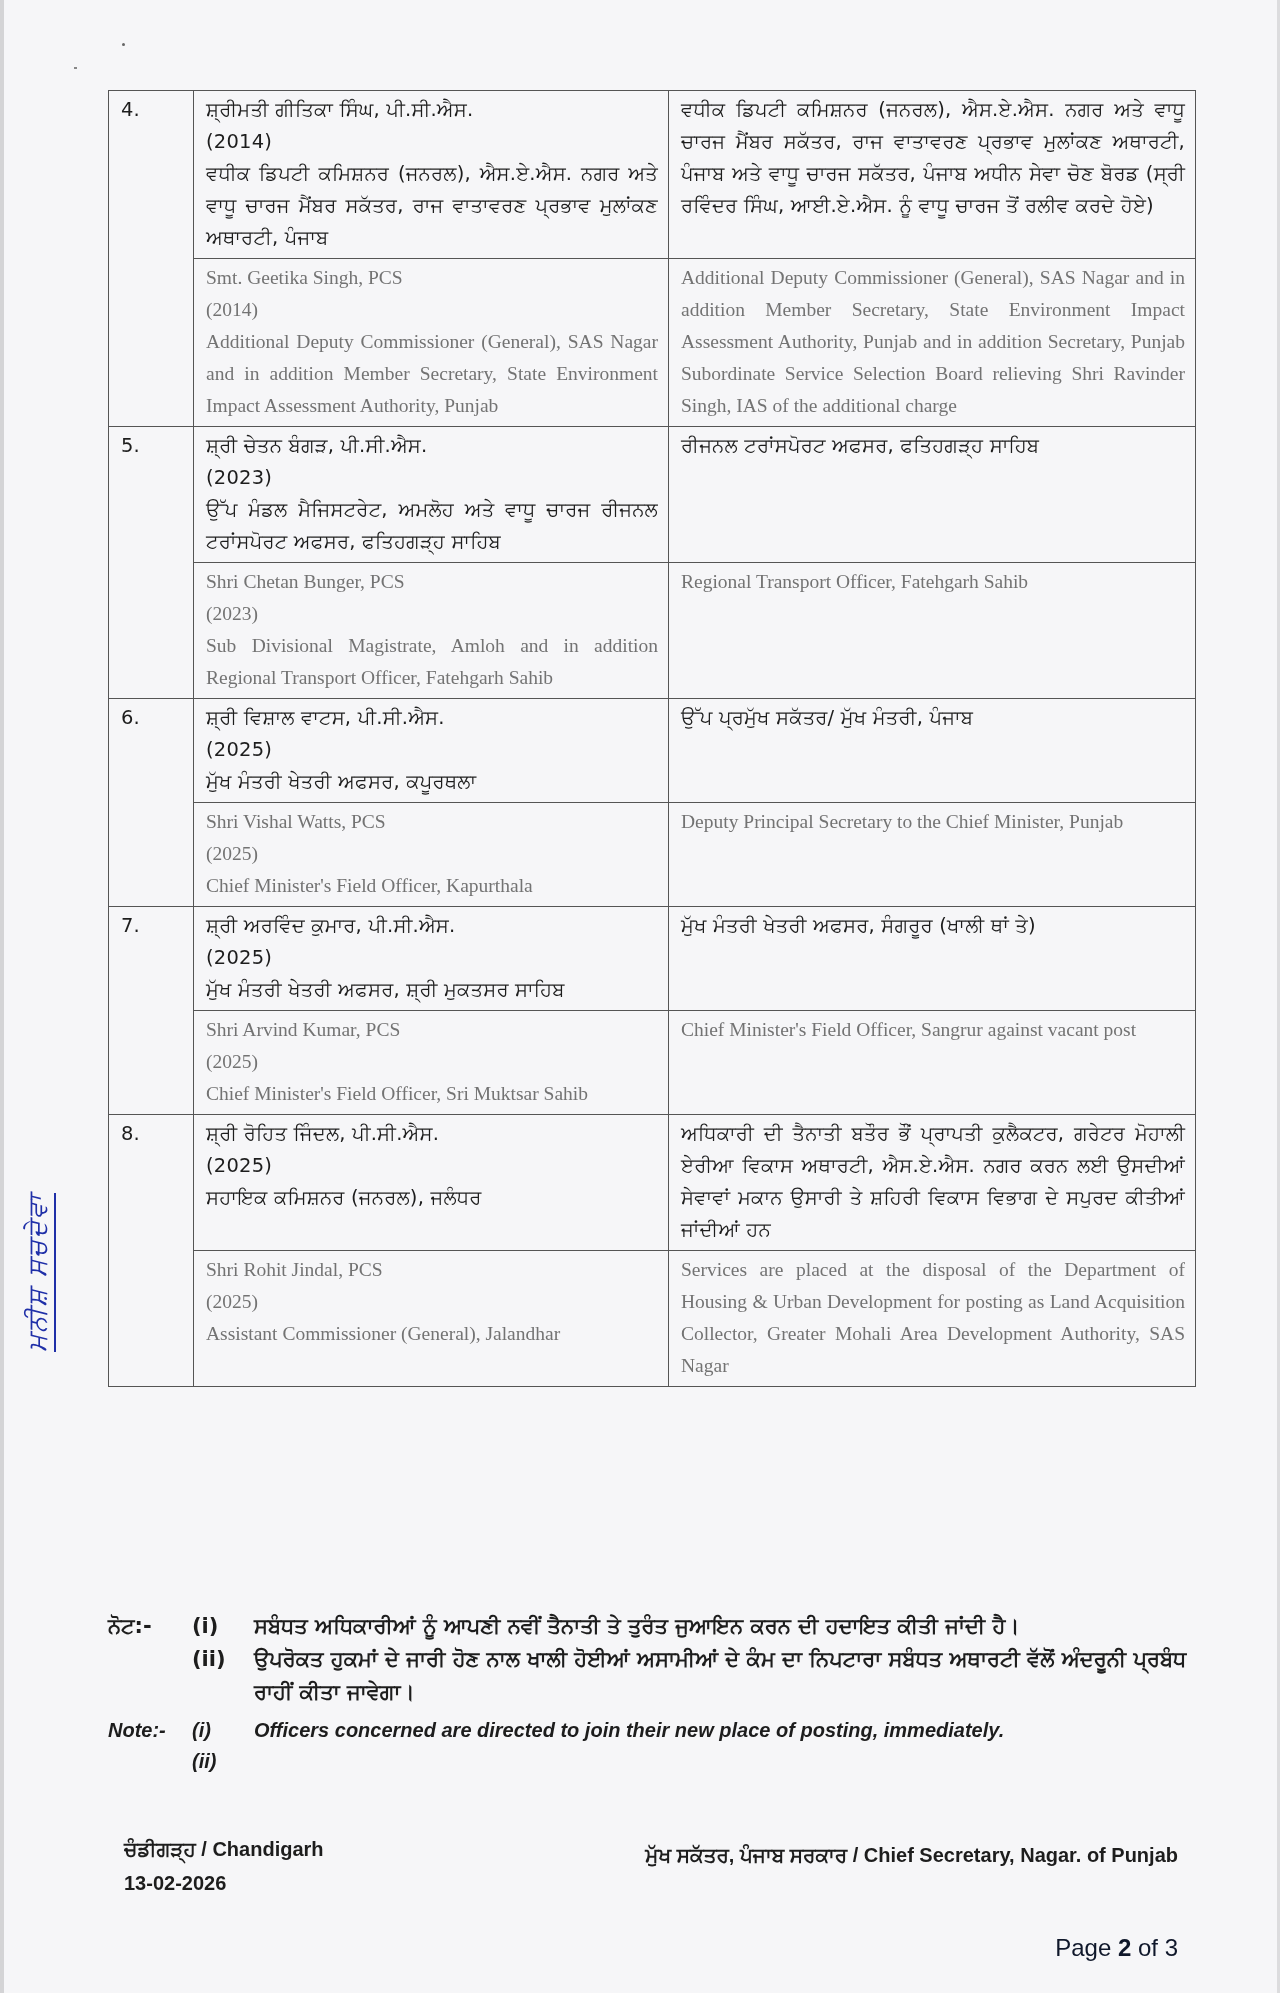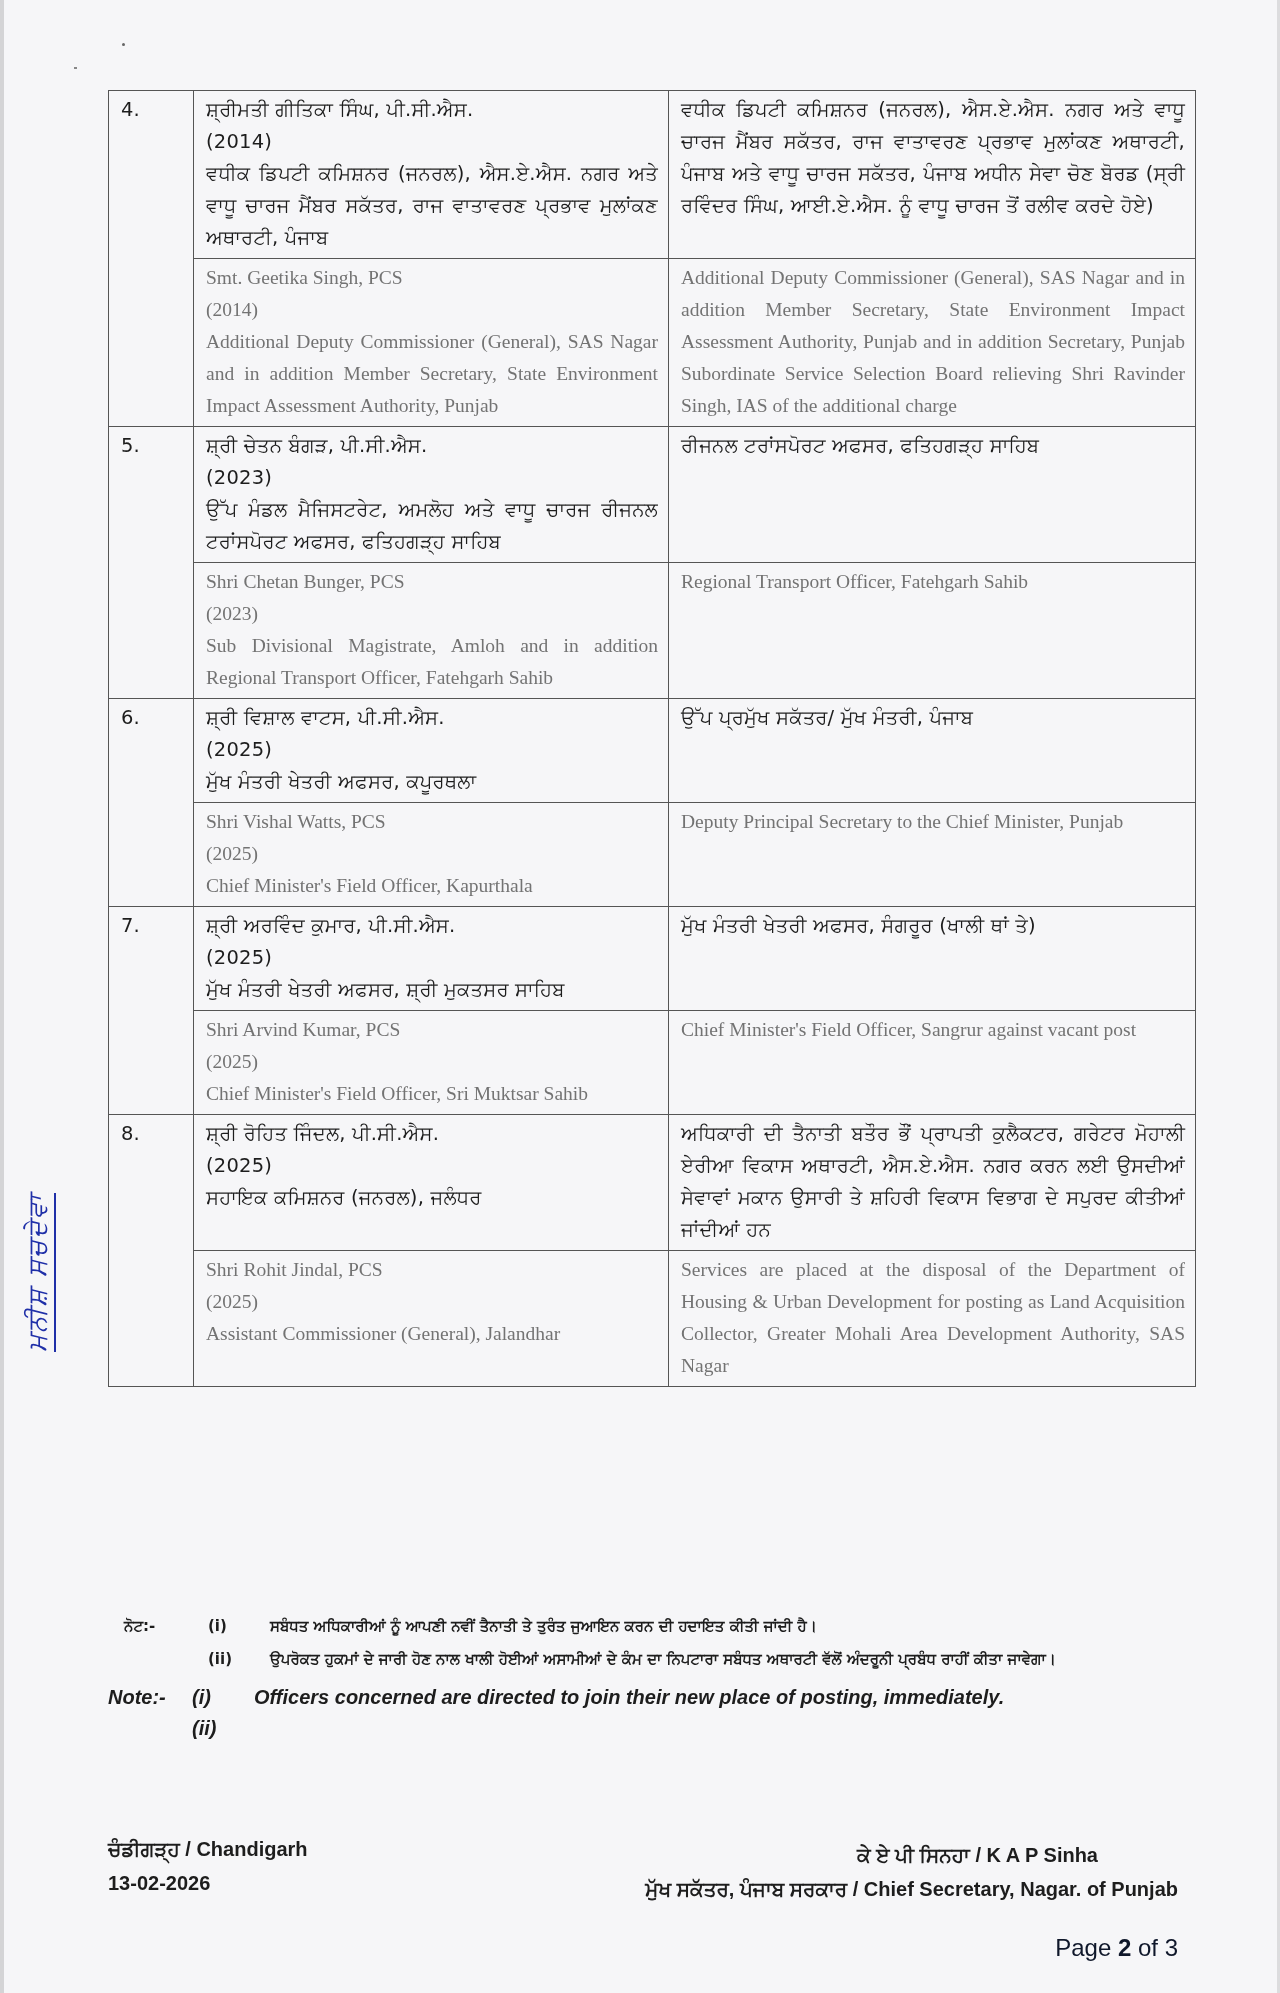--- a/index.html
+++ b/index.html
@@ -28,25 +28,25 @@
   .pa { font-family: "DejaVu Sans", sans-serif; font-size: 20px; letter-spacing: 0.2px; }
   .en { font-family: "Liberation Serif", "DejaVu Serif", serif; font-size: 21px; color: #737373; }
   .justify { text-align: justify; }
   .line { display: block; }
 
   .notes { position: absolute; left: 108px; top: 1610px; width: 1090px; }
   .note-row { display: flex; align-items: flex-start; }
   .note-label { width: 84px; flex: 0 0 84px; }
   .note-num { width: 62px; flex: 0 0 62px; }
   .note-text { flex: 1; }
-  .pa-note { font-family: "DejaVu Sans", sans-serif; font-weight: bold; font-size: 15px; line-height: 33px; margin-left: 16px; }
+  .pa-note { font-family: "DejaVu Sans", sans-serif; font-weight: bold; font-size: 21px; line-height: 33px; }
   .en-note { font-family: "Liberation Sans", sans-serif; font-style: italic; font-weight: bold; font-size: 20px; line-height: 31px; }
   .en-note-wrap { margin-top: 6px; }
 
-  .place { position: absolute; left: 108px; top: 1832px; font-family: "Liberation Sans", sans-serif; font-weight: bold; font-size: 20px; line-height: 34px; }
+  .place { position: absolute; left: 124px; top: 1832px; font-family: "Liberation Sans", sans-serif; font-weight: bold; font-size: 20px; line-height: 34px; }
   .signature { position: absolute; right: 102px; top: 1838px; text-align: right; font-family: "Liberation Sans", sans-serif; font-weight: bold; font-size: 20px; line-height: 34px; }
   .signature .sig-name { padding-right: 80px; }
   .page-no { position: absolute; right: 102px; top: 1934px; font-family: "Liberation Sans", sans-serif; font-size: 24px; color: #0f172a; }
   .page-no b { font-weight: bold; }
 
   .margin-stamp {
     position: absolute; left: 22px; top: 1162px; width: 44px; height: 190px;
     writing-mode: vertical-rl; transform: rotate(180deg);
     color: #1f2fa8; font-family: "DejaVu Sans", sans-serif; font-size: 26px; font-style: italic;
     letter-spacing: 2px;
@@ -186,21 +186,20 @@
     </div>
   </div>
 </div>
 
 <div class="place">
   <div>ਚੰਡੀਗੜ੍ਹ / Chandigarh</div>
   <div>13-02-2026</div>
 </div>
 
 <div class="signature">
-  <div class="sig-name">ਕੇ ਏ ਪੀ ਸਿਨਹਾ /  K A P Sinha</div>
   <div>ਮੁੱਖ ਸਕੱਤਰ, ਪੰਜਾਬ ਸਰਕਾਰ / Chief Secretary, Nagar. of Punjab</div>
 </div>
 
 <div class="page-no">
   <span>Page </span><b>2</b><span> of </span><span>3</span>
 </div>
 
 <div class="margin-stamp">
   <span>ਮਨੀਸ਼ ਸਚਦੇਵਾ</span>
 </div>

